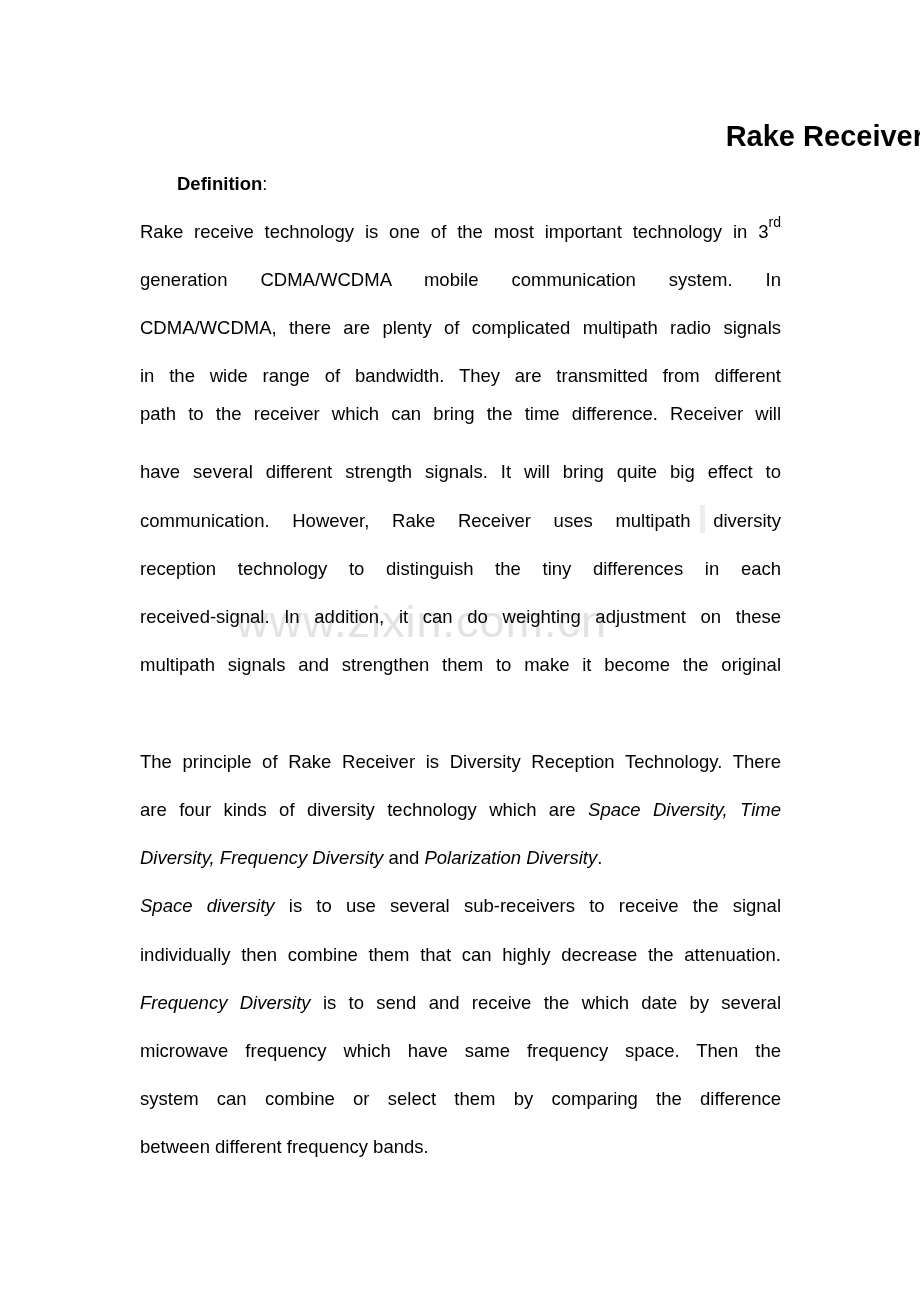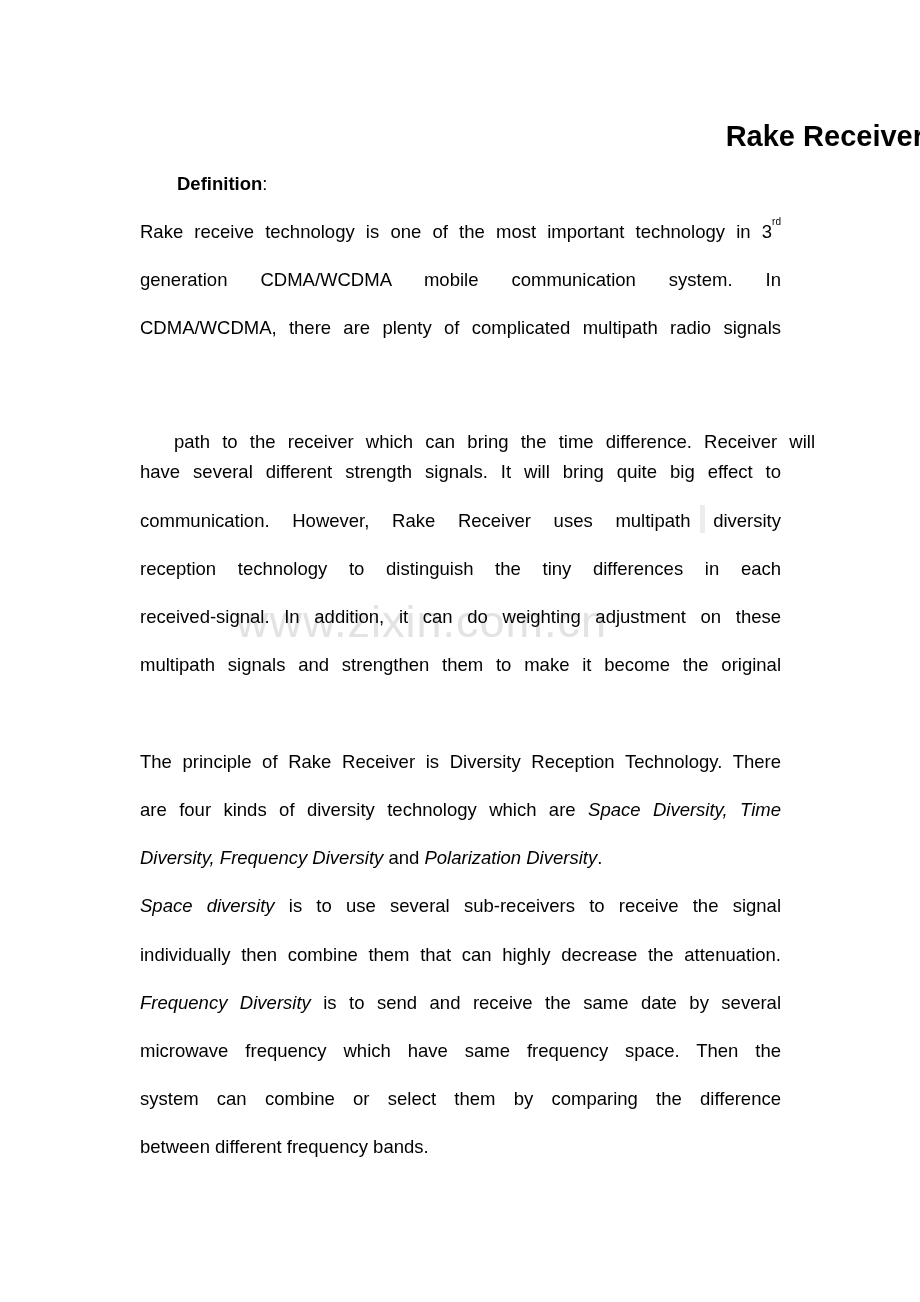--- a/index.html
+++ b/index.html
@@ -4,21 +4,21 @@
 <style>
   html, body { margin: 0; padding: 0; background: #ffffff; }
   body { width: 920px; height: 1302px; position: relative; overflow: hidden;
          font-family: "Liberation Sans", "DejaVu Sans", sans-serif; color: #000; }
   .page { position: absolute; left: 0; top: 0; width: 920px; height: 1302px; }
   .title { position: absolute; top: 116px; left: 4px; width: 920px; text-align: right;
            font-size: 29px; font-weight: bold; line-height: 40px; }
   .line { position: absolute; left: 140px; width: 641px; font-size: 18.5px; line-height: 28px;
           white-space: nowrap; text-align: justify; text-align-last: justify; }
   .line.last { text-align-last: left; }
-  sup { font-size: 10px; vertical-align: top; line-height: 12px; position: relative; top: -2px; }
+  sup { font-size: 14px; vertical-align: top; line-height: 12px; position: relative; top: -2px; }
   .watermark { position: absolute; left: 236px; top: 596px; font-size: 45px; color: #e3e3e3;
                letter-spacing: 1px; z-index: 0; }
   .text-layer { position: absolute; inset: 0; z-index: 1; }
   .cursor-mark { position: absolute; left: 700px; top: 505px; width: 5px; height: 28px; background: #ededed; z-index: 0; }
   i { font-style: italic; }
 </style>
 </head>
 <body>
 
 <div class="page">
@@ -30,40 +30,41 @@
 
     <div class="line last" style="top: 170px; white-space: normal; margin-left: 37px;">
       <b>Definition</b><span>:</span>
     </div>
 
     <div class="line" style="top: 218px; white-space: normal;">
       <span>Rake receive technology is one of the most important technology in 3</span><sup>rd</sup>
     </div>
     <div class="line" style="top: 266px; white-space: normal;">generation CDMA/WCDMA mobile communication system. In</div>
     <div class="line" style="top: 314px; white-space: normal;">CDMA/WCDMA, there are plenty of complicated multipath radio signals</div>
-    <div class="line" style="top: 428px; white-space: normal; margin-left: 34px;">path to the receiver which can bring the time difference. Receiver will</div>
+    <div class="line" style="top: 362px; white-space: normal;">in the wide range of bandwidth. They are transmitted from different</div>
+    <div class="line" style="top: 400px; white-space: normal;">path to the receiver which can bring the time difference. Receiver will</div>
     <div class="line" style="top: 458px; white-space: normal;">have several different strength signals. It will bring quite big effect to</div>
     <div class="line" style="top: 507px; white-space: normal;">communication. However, Rake Receiver uses multipath diversity</div>
     <div class="line" style="top: 555px; white-space: normal;">reception technology to distinguish the tiny differences in each</div>
     <div class="line" style="top: 603px; white-space: normal;">received-signal. In addition, it can do weighting adjustment on these</div>
     <div class="line" style="top: 651px; white-space: normal;">multipath signals and strengthen them to make it become the original</div>
 
     <div class="line" style="top: 748px; white-space: normal;">The principle of Rake Receiver is Diversity Reception Technology. There</div>
     <div class="line" style="top: 796px; white-space: normal;">
       <span>are four kinds of diversity technology which are </span><i>Space Diversity, Time</i>
     </div>
     <div class="line" style="top: 892px; white-space: normal;">
       <i>Space diversity</i><span> is to use several sub-receivers to receive the signal</span>
     </div>
 
     <div class="line last" style="top: 844px; white-space: normal;">
       <i>Diversity, Frequency Diversity</i><span> and </span><i>Polarization Diversity</i><span>.</span>
     </div>
     <div class="line" style="top: 941px; white-space: normal;">individually then combine them that can highly decrease the attenuation.</div>
 
     <div class="line" style="top: 989px; white-space: normal;">
-      <i>Frequency Diversity</i><span> is to send and receive the same date by several</span>
+      <i>Frequency Diversity</i><span> is to send and receive the which date by several</span>
     </div>
     <div class="line" style="top: 1037px; white-space: normal;">microwave frequency which have same frequency space. Then the</div>
     <div class="line" style="top: 1085px; white-space: normal;">system can combine or select them by comparing the difference</div>
     <div class="line last" style="top: 1133px; white-space: normal;">between different frequency bands.</div>
   </div>
 </div>
 
 </body></html>

